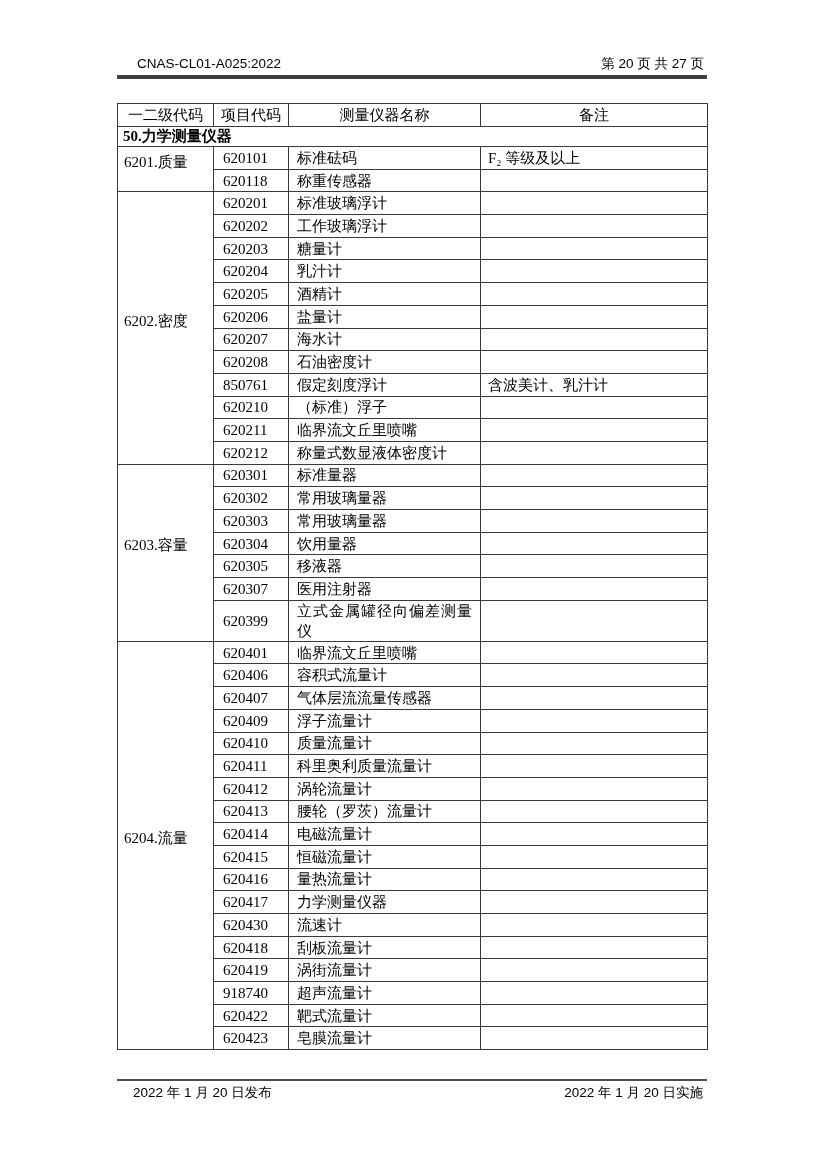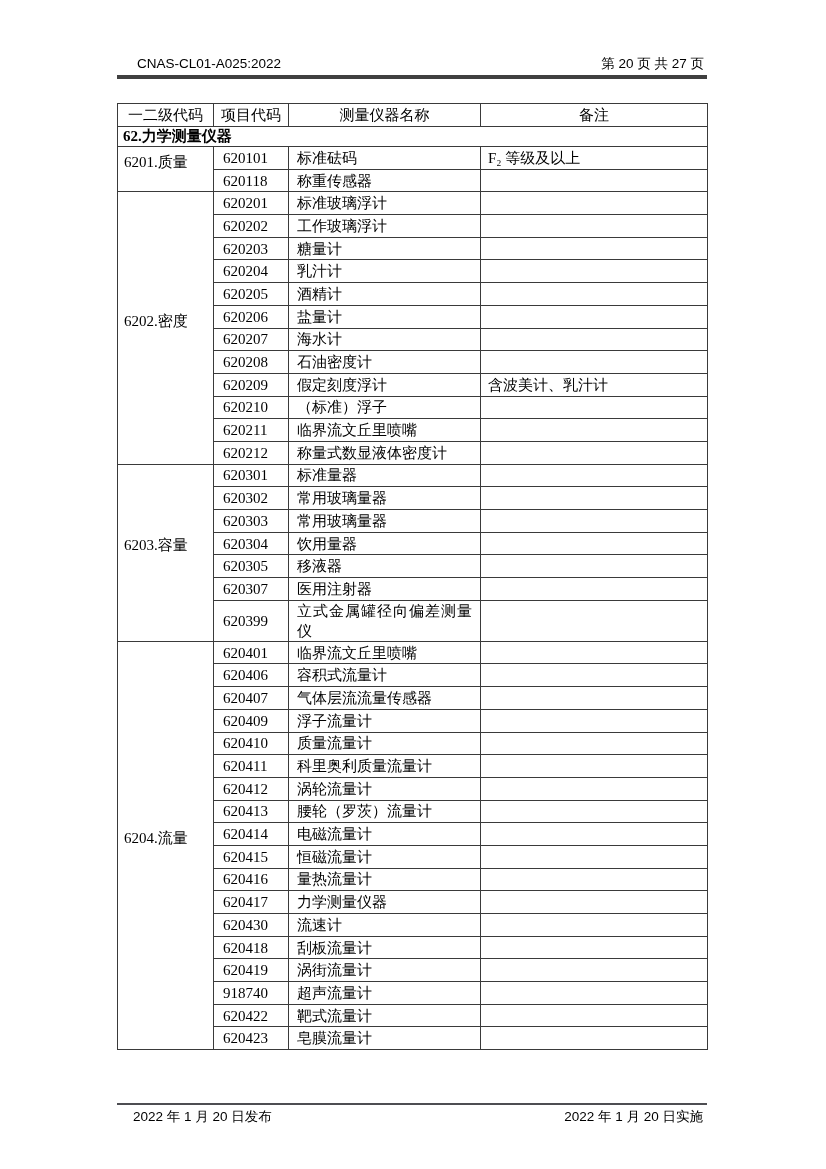--- a/index.html
+++ b/index.html
@@ -49,21 +49,21 @@
   .name-cell   { padding: 0 8px; text-align: justify; }
   .remark-cell { padding: 0 4px 0 7px; }
 
   
   .page-footer {
     position: absolute; left: 117px; top: 1079px; width: 590px;
     display: flex; justify-content: space-between;
     border-top: 2px solid #4d4d52;
     padding: 4px 4px 0 16px;
     font-family: "Liberation Sans", "DejaVu Sans", sans-serif;
-    font-size: 13.5px; line-height: 16px; margin-top: 24px;
+    font-size: 13.5px; line-height: 16px;
   }
 </style>
 </head>
 <body>
 
 <div class="page-header">
   <span>CNAS-CL01-A025:2022</span>
   <span>第 20 页 共 27 页</span>
 </div>
 
@@ -77,21 +77,21 @@
   <thead>
     <tr>
       <th>一二级代码</th>
       <th>项目代码</th>
       <th>测量仪器名称</th>
       <th>备注</th>
     </tr>
   </thead>
   <tbody>
     <tr>
-      <td colspan="4" class="section-cell">62.力学测量仪器</td>
+      <td colspan="4" class="section-cell">50.力学测量仪器</td>
     </tr>
   <tr class="data-row">
         <td class="group-cell" rowspan="2">6201.质量</td>
         <td class="code-cell">620101</td>
         <td class="name-cell">标准砝码</td>
         <td class="remark-cell">F₂ 等级及以上</td>
       </tr>
       <tr class="data-row">
         <td class="code-cell">620118</td>
         <td class="name-cell">称重传感器</td>
@@ -132,21 +132,21 @@
         <td class="code-cell">620207</td>
         <td class="name-cell">海水计</td>
         <td class="remark-cell"></td>
       </tr>
       <tr class="data-row">
         <td class="code-cell">620208</td>
         <td class="name-cell">石油密度计</td>
         <td class="remark-cell"></td>
       </tr>
       <tr class="data-row">
-        <td class="code-cell">620209</td>
+        <td class="code-cell">850761</td>
         <td class="name-cell">假定刻度浮计</td>
         <td class="remark-cell">含波美计、乳汁计</td>
       </tr>
       <tr class="data-row">
         <td class="code-cell">620210</td>
         <td class="name-cell">（标准）浮子</td>
         <td class="remark-cell"></td>
       </tr>
       <tr class="data-row">
         <td class="code-cell">620211</td>

